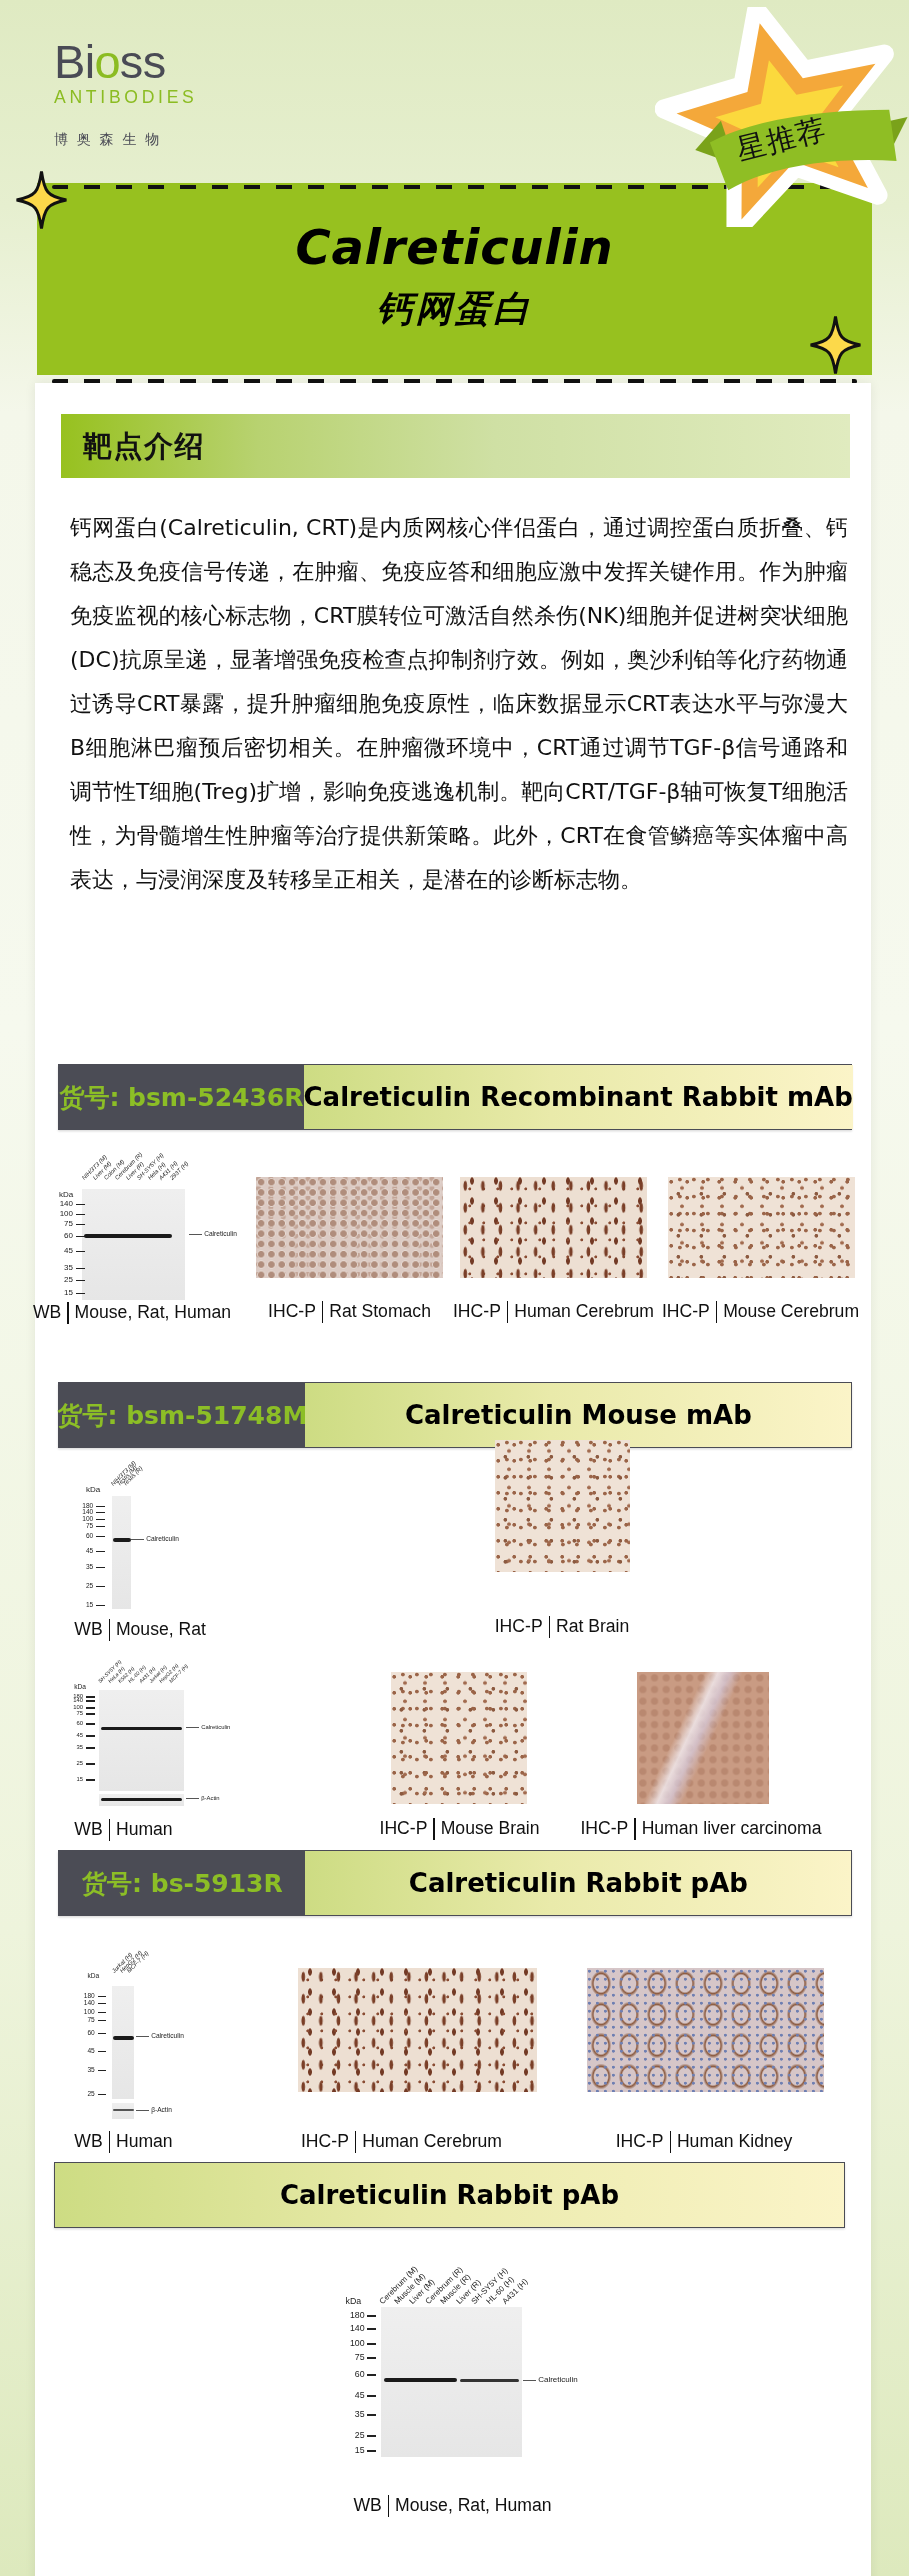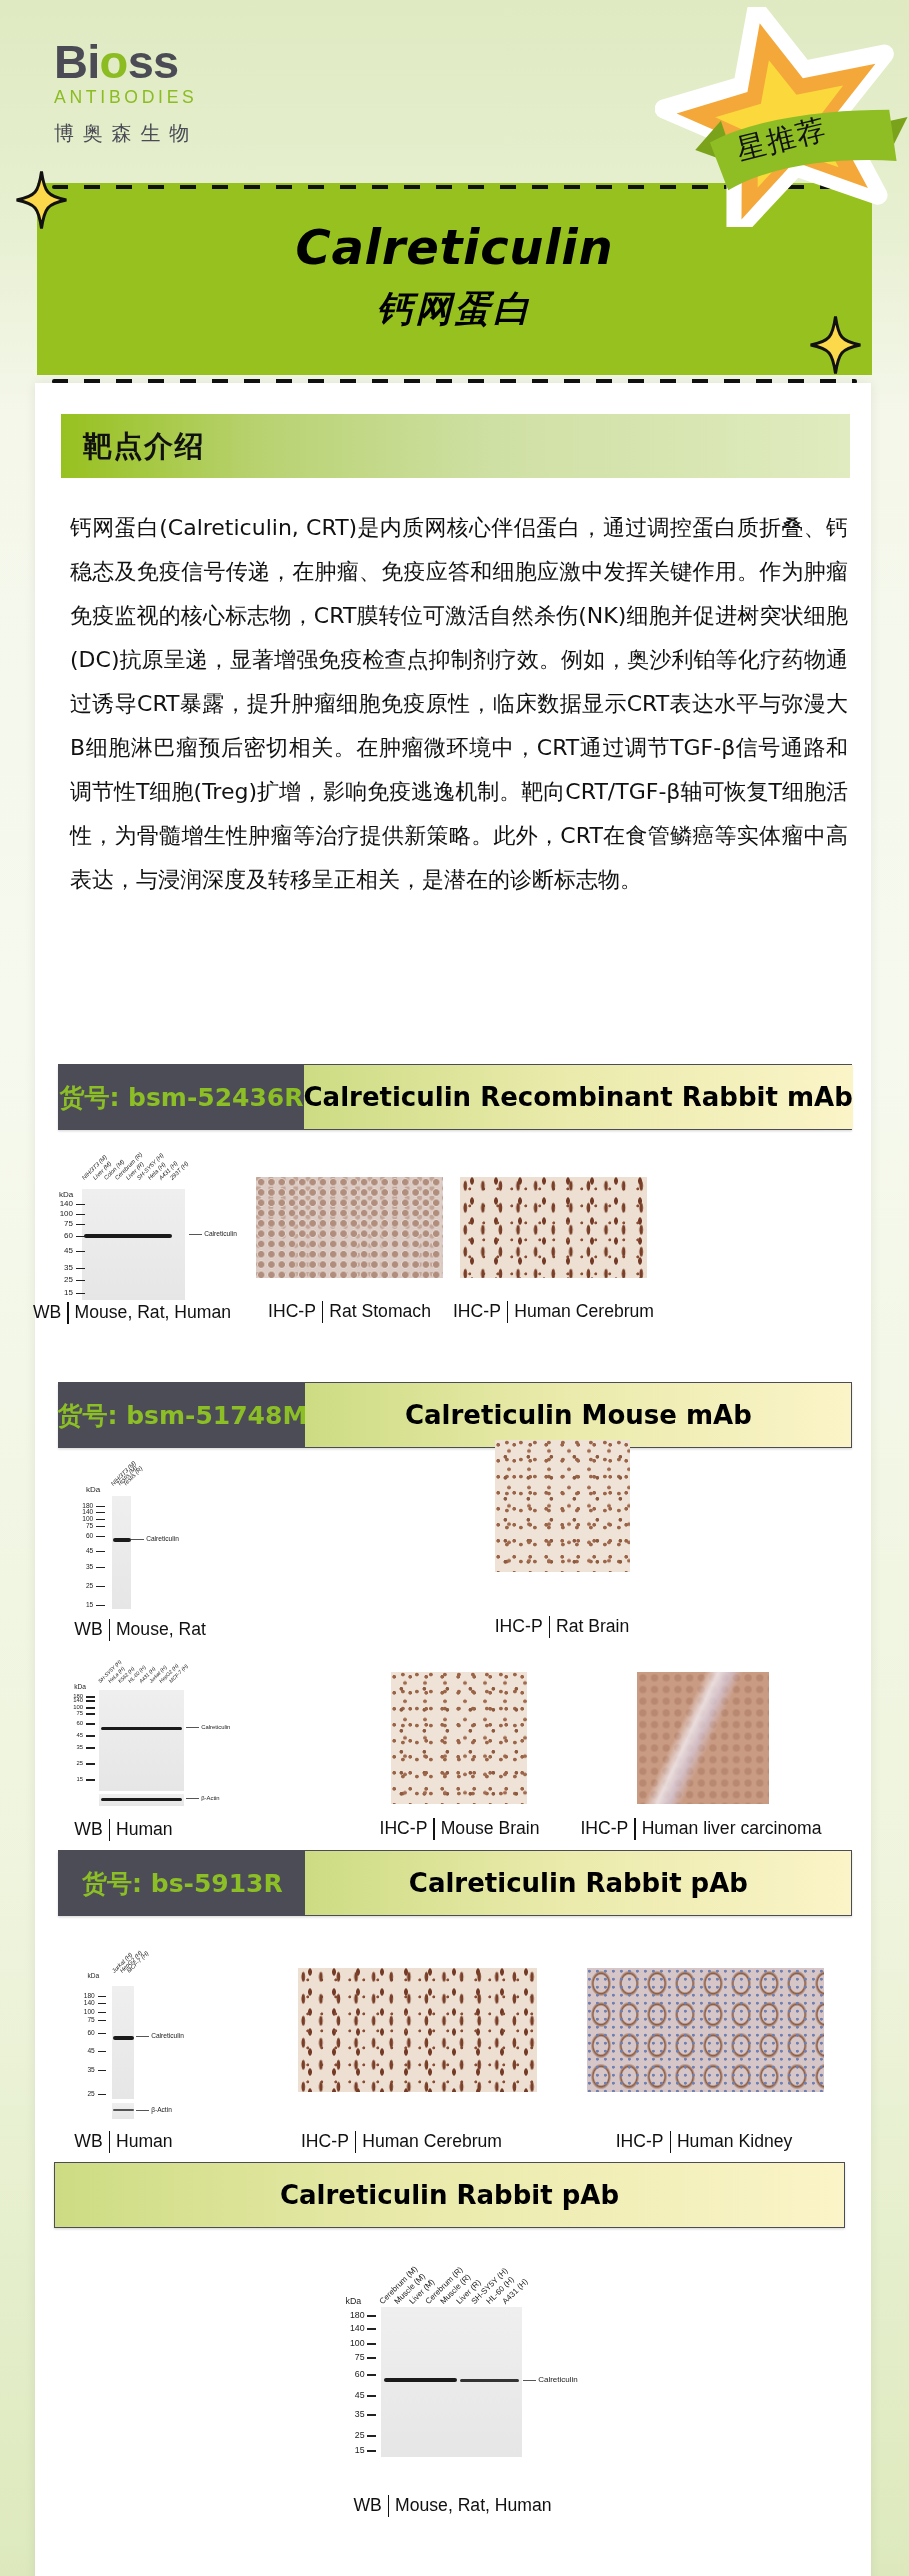--- a/index.html
+++ b/index.html
@@ -7,24 +7,24 @@
   body {
     height: 2576px;
     position: relative;
     overflow: hidden;
     font-family: "DejaVu Sans", "Liberation Sans", sans-serif;
     background: linear-gradient(180deg, #dfeac2 0%, #e6efcf 8%, #f4f7ea 16%, #f6f9ee 40%, #eef4dc 75%, #dde9bd 100%);
     color: #111;
   }
   
   .logo { position: absolute; left: 54px; top: 38px; width: 161px; }
-  .logo-word { font-family: "Liberation Sans", sans-serif; font-size: 47px; line-height: 47px; font-weight: 700; color: #4a4b55; letter-spacing: -0.7px; }
+  .logo-word { font-family: "Liberation Sans", sans-serif; font-size: 47px; line-height: 47px; font-weight: 400; color: #4a4b55; letter-spacing: -0.7px; }
   .logo-word .o { color: #8bbc22; }
   .logo-sub { font-family: "Liberation Sans", sans-serif; font-size: 17.6px; letter-spacing: 3.7px; color: #8bbc22; margin-top: 1.5px; }
-  .logo-cn { font-size: 20px; letter-spacing: 8.8px; color: #4a4b55; margin-top: 12px; }
+  .logo-cn { font-size: 14px; letter-spacing: 8.8px; color: #4a4b55; margin-top: 23px; }
 
   
   .hero {
     position: absolute; left: 37px; top: 183px; width: 835px; height: 192px;
     background: #97c11f;
   }
   .hero .dash-top, .hero .dash-bottom {
     position: absolute; left: 14.6px; right: 14.6px; height: 4.4px;
     background: repeating-linear-gradient(90deg, #111 0 16px, transparent 16px 32px);
     border-radius: 2.2px;
@@ -218,20 +218,26 @@
   <div class="fig" style="left:218px;top:794px;width:193px;height:154px;">
     <div class="ihc stomach" style="left:2.9px;top:0;width:187px;height:101px;"></div>
     <div class="caption" style="top:124px;">
       <span>IHC-P</span><span class="sep"></span><span>Rat Stomach</span>
     </div>
   </div>
   <div class="fig" style="left:416px;top:794px;width:205px;height:154px;">
     <div class="ihc cerebrum" style="left:8.8px;top:0;width:187px;height:101px;"></div>
     <div class="caption" style="top:124px;">
       <span>IHC-P</span><span class="sep"></span><span>Human Cerebrum</span>
+    </div>
+  </div>
+  <div class="fig" style="left:621px;top:794px;width:209px;height:154px;">
+    <div class="ihc brain" style="left:11.7px;top:0;width:187px;height:101px;"></div>
+    <div class="caption" style="top:124px;">
+      <span>IHC-P</span><span class="sep"></span><span>Mouse Cerebrum</span>
     </div>
   </div>
 
   <div class="prod-head" style="top:975px;margin-top:24px;">
     <div class="sku">货号: bsm-51748M</div>
     <div class="name">Calreticulin Mouse mAb</div>
   </div>
 
   <div class="fig" style="left:29px;top:1069px;width:161px;height:190px;">
     <div class="wb" style="left:0;top:0;width:161px;height:161px;">

